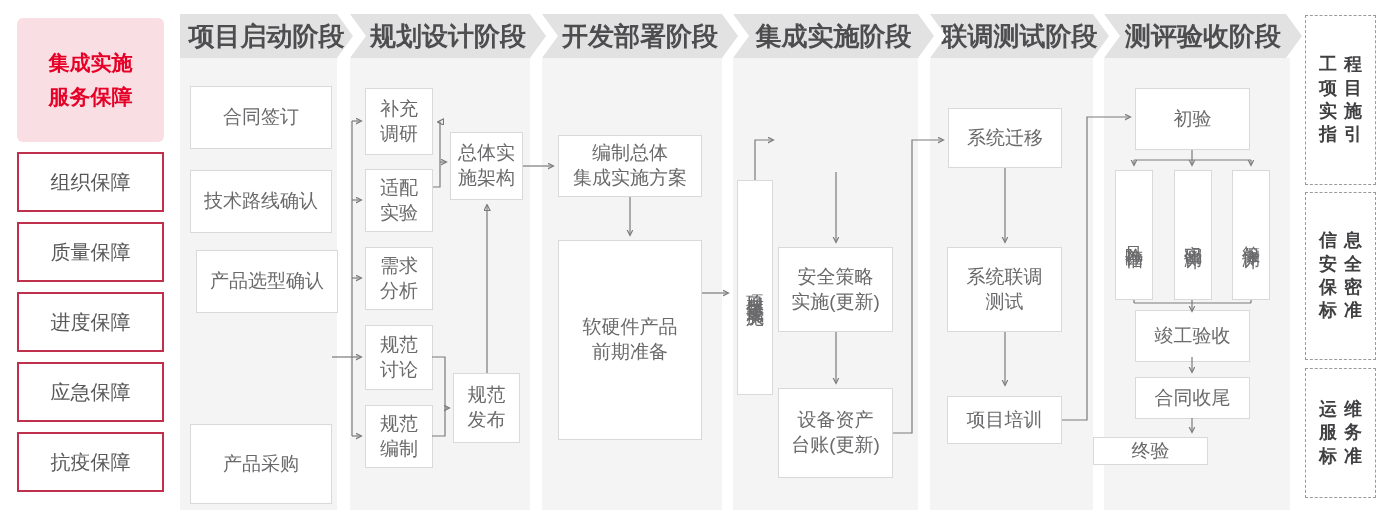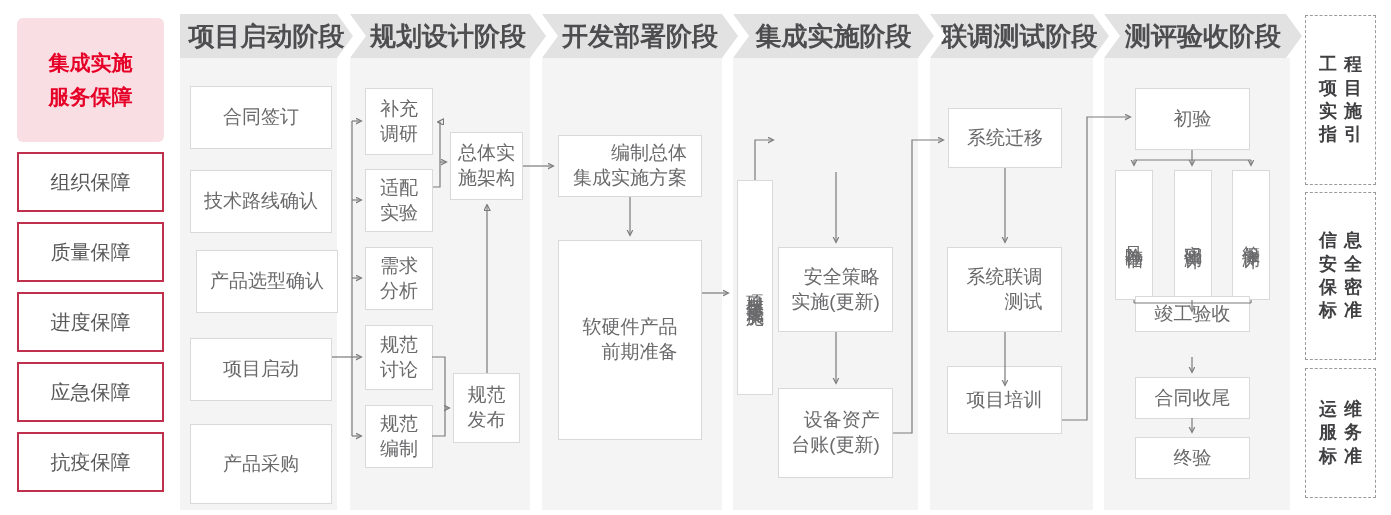--- a/index.html
+++ b/index.html
@@ -12,21 +12,21 @@
     display:flex;align-items:center;justify-content:center;
     font-size:26px;font-weight:bold;color:var(--banner-text);
     clip-path:polygon(0 0, calc(100% - 16px) 0, 100% 50%, calc(100% - 16px) 100%, 0 100%, 16px 50%);
   }
   .banner.first{
     clip-path:polygon(0 0, calc(100% - 16px) 0, 100% 50%, calc(100% - 16px) 100%, 0 100%);
   }
   .panel{position:absolute;top:58px;height:452px;background:var(--panel-bg);}
   .box{
     position:absolute;background:#fff;border:1px solid var(--box-border);
-    display:flex;align-items:center;justify-content:center;text-align:right;
+    display:flex;align-items:center;justify-content:center;text-align:center;
     color:var(--box-text);font-size:19px;line-height:1.3;white-space:pre-line;
     box-sizing:border-box;
   }
   .vbox{
     writing-mode:vertical-rl;text-orientation:upright;
     font-size:18px;letter-spacing:2px;line-height:1;
   }
   .side-title{
     position:absolute;left:17px;top:18px;width:147px;height:124px;
     background:var(--pink-bg);border-radius:6px;
@@ -72,21 +72,20 @@
   <div class="banner first" style="left:180px;width:173px">项目启动阶段</div>
   <div class="banner" style="left:350px;width:196px">规划设计阶段</div>
   <div class="banner" style="left:542px;width:196px">开发部署阶段</div>
   <div class="banner" style="left:733px;width:201px">集成实施阶段</div>
   <div class="banner" style="left:930px;width:179px">联调测试阶段</div>
   <div class="banner" style="left:1104px;width:198px">测评验收阶段</div>
 
   <div class="box" style="left:190px;top:86px;width:142px;height:63px">合同签订</div>
   <div class="box" style="left:190px;top:170px;width:142px;height:63px">技术路线确认</div>
   <div class="box" style="left:196px;top:250px;width:142px;height:63px">产品选型确认</div>
-  <div class="box" style="left:190px;top:338px;width:142px;height:63px">项目启动</div>
   <div class="box" style="left:190px;top:424px;width:142px;height:80px">产品采购</div>
 
   <div class="box" style="left:365px;top:88px;width:68px;height:67px">补充
 调研</div>
   <div class="box" style="left:365px;top:169px;width:68px;height:63px">适配
 实验</div>
   <div class="box" style="left:365px;top:247px;width:68px;height:63px">需求
 分析</div>
   <div class="box" style="left:365px;top:325px;width:68px;height:65px">规范
 讨论</div>
@@ -104,29 +103,29 @@
 
   <div class="box vbox" style="left:737px;top:180px;width:36px;height:215px">项目整体集成实施</div>
   <div class="box" style="left:778px;top:247px;width:115px;height:85px">安全策略
 实施(更新)</div>
   <div class="box" style="left:778px;top:388px;width:115px;height:90px">设备资产
 台账(更新)</div>
 
   <div class="box" style="left:948px;top:108px;width:114px;height:60px">系统迁移</div>
   <div class="box" style="left:947px;top:247px;width:115px;height:85px">系统联调
 测试</div>
-  <div class="box" style="left:947px;top:366px;width:115px;height:68px">项目培训</div>
+  <div class="box" style="left:947px;top:396px;width:115px;height:48px">项目培训</div>
 
   <div class="box" style="left:1135px;top:88px;width:115px;height:62px">初验</div>
   <div class="box vbox" style="left:1115px;top:170px;width:38px;height:130px">风险评估</div>
   <div class="box vbox" style="left:1174px;top:170px;width:38px;height:130px">密码测评</div>
   <div class="box vbox" style="left:1232px;top:170px;width:38px;height:130px">等保测评</div>
-  <div class="box" style="left:1135px;top:296px;width:115px;height:36px">竣工验收</div>
+  <div class="box" style="left:1135px;top:310px;width:115px;height:52px">竣工验收</div>
   <div class="box" style="left:1135px;top:377px;width:115px;height:42px">合同收尾</div>
-  <div class="box" style="left:1135px;top:437px;width:115px;height:42px">终验</div>
+  <div class="box" style="left:1093px;top:437px;width:115px;height:28px">终验</div>
 
   <div class="standard" style="top:15px;height:170px">工程
 项目
 实施
 指引</div>
   <div class="standard" style="top:192px;height:168px">信息
 安全
 保密
 标准</div>
   <div class="standard" style="top:368px;height:130px">运维

